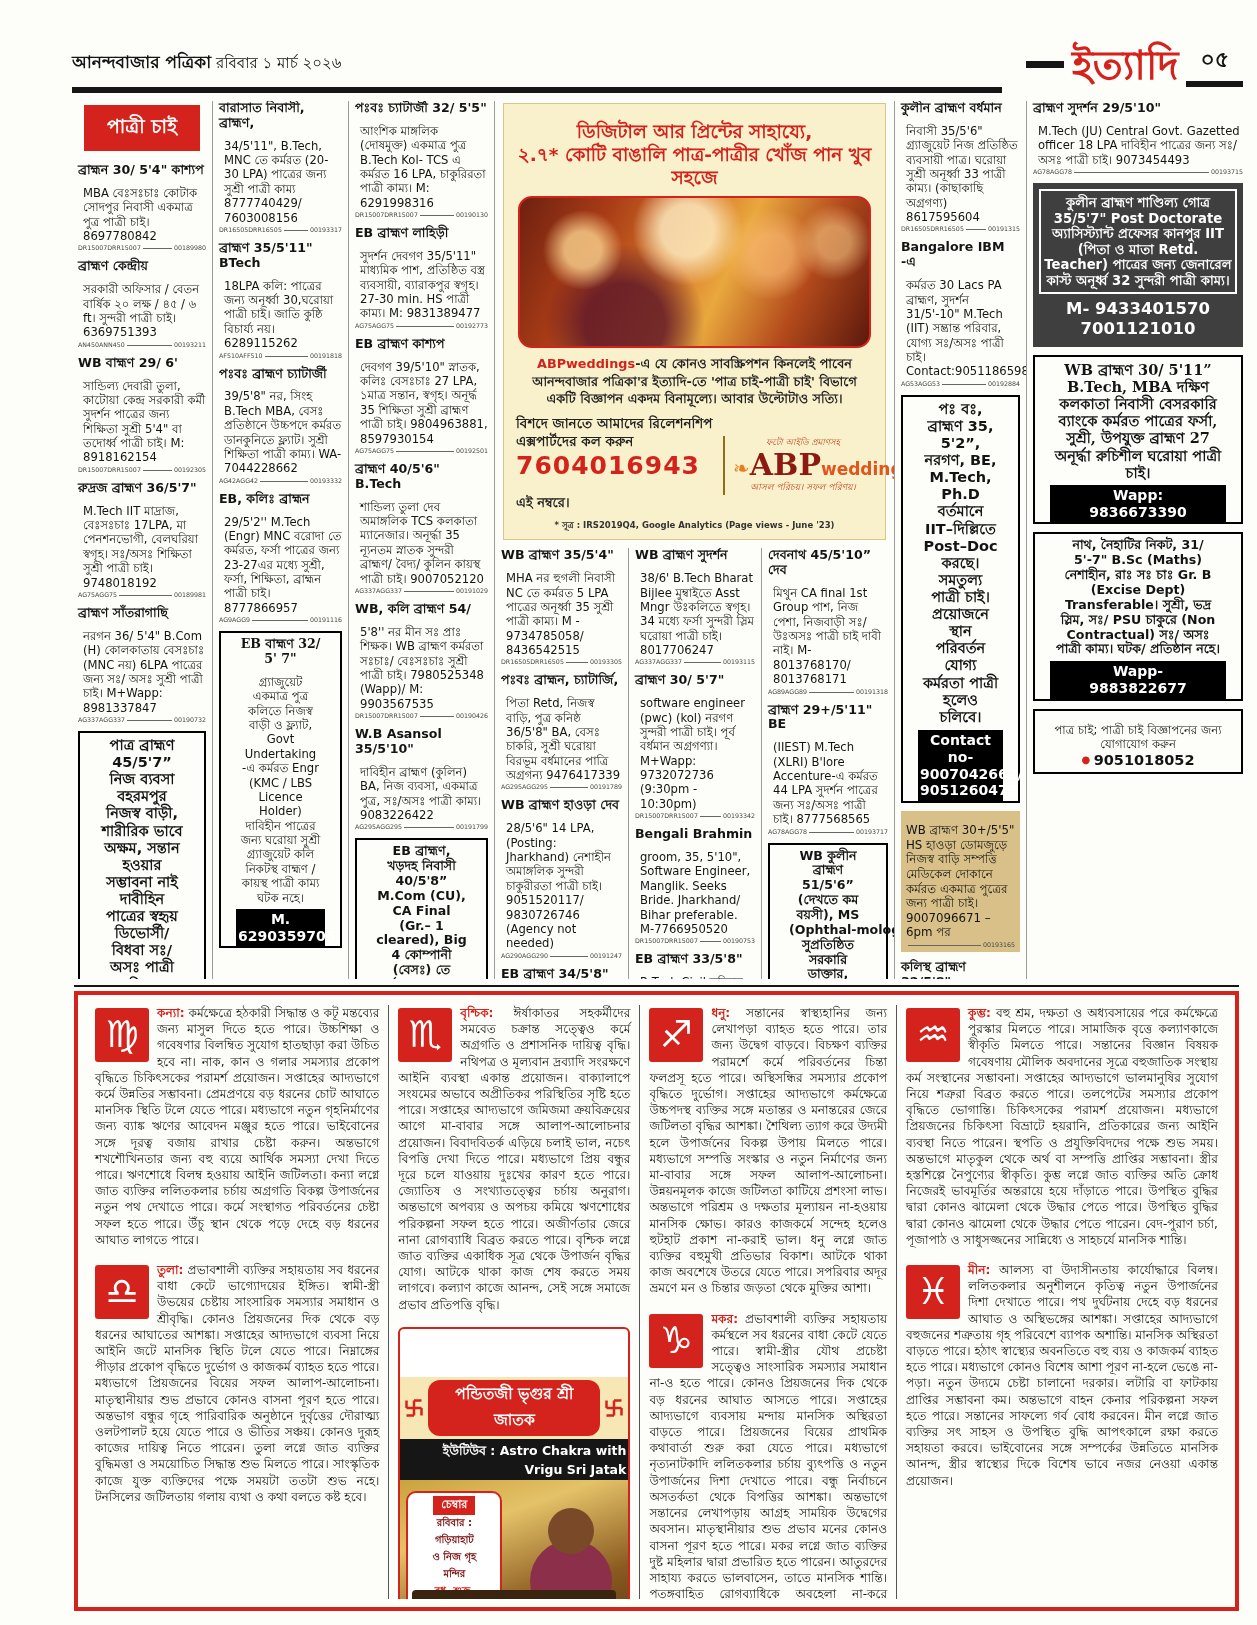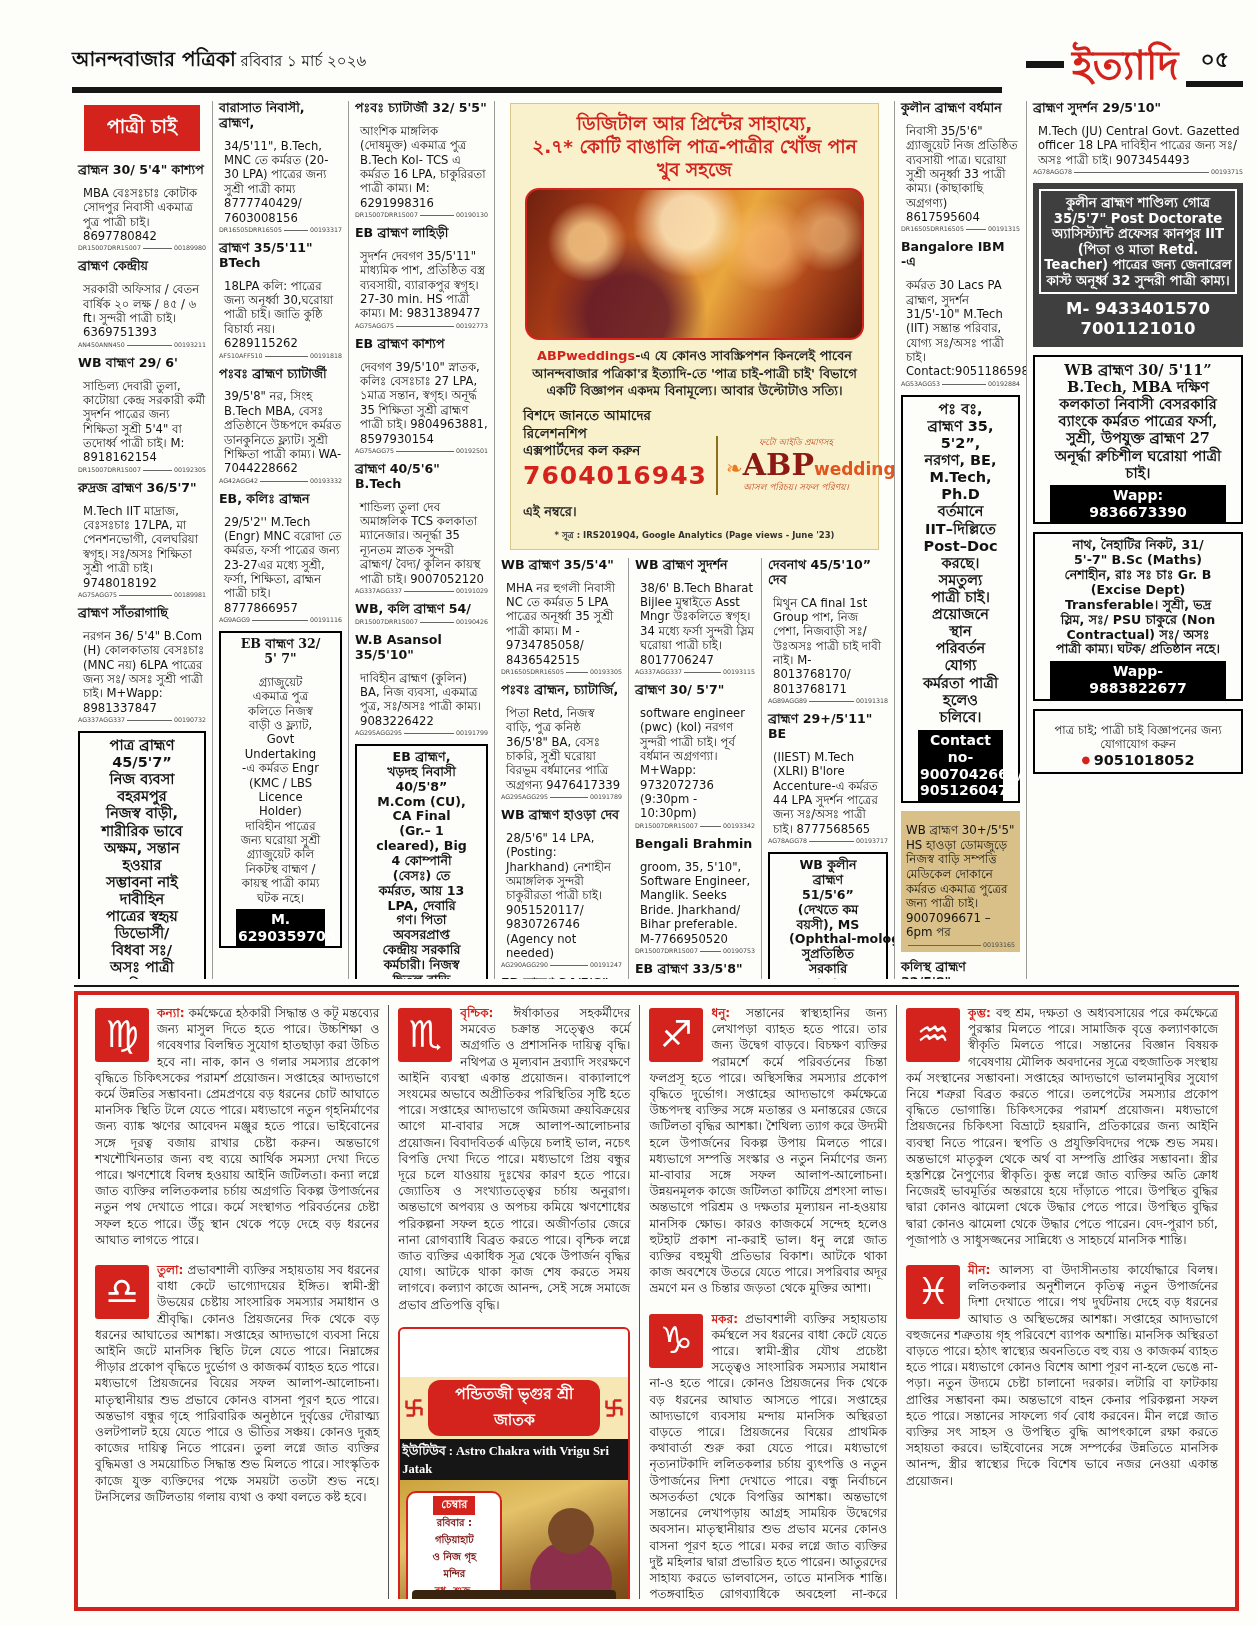--- a/index.html
+++ b/index.html
@@ -2,21 +2,21 @@
 <html><head>
 <meta charset="utf-8">
 <style>
   * { margin:0; padding:0; box-sizing:border-box; }
   body { background:#e8e8e4; font-family:"DejaVu Sans","Liberation Sans",sans-serif; color:#141414; }
   .page { width:1257px; height:1625px; background:#fdfdfa; margin:0 auto; position:relative; padding:42px 8px 0 72px; overflow:hidden; }
 
   
   .hdr { display:flex; align-items:flex-end; justify-content:space-between; padding-right:6px; }
   .masthead { font-size:15px; padding-bottom:10px; }
-  .masthead b { font-size:20px; }
+  .masthead b { font-size:17px; }
   .hdr-right { display:flex; align-items:center; gap:8px; }
   .hdr-bar { width:38px; height:7px; background:#161616; }
   .section-title { color:#d3231c; font-weight:bold; font-size:40px; line-height:.9; }
   .page-no { font-size:22px; font-weight:bold; border-bottom:6px solid #161616; padding:0 14px 2px; }
   .head-rule { height:6px; background:#161616; margin:0 6px 8px 0; width:930px; }
 
   
   .classifieds { display:flex; height:878px; overflow:hidden; }
   .col { padding:0 6px; overflow:hidden; border-left:1px solid #9a9a96; }
   .col:first-child { border-left:none; }
@@ -45,21 +45,21 @@
   .ad.boxed .ad-note { margin:0 -4px -4px; }
   .ad.tan { background:#d8c088; padding:4px 5px; }
   .ad.tan .ad-b { padding-left:0; font-size:11.8px; }
   .ad.dark { background:#3f3f3f; color:#fff; padding:6px; text-align:center; }
   .ad.dark .ad-t { border:2px solid #fff; padding:4px 3px; font-size:13.2px; }
   .ad.dark .ad-band { background:none; font-size:16.5px; margin-top:3px; }
   .ad-p { font-weight:bold; font-size:14.5px; text-align:center; }
   .ad-p::before { content:"● "; color:#d3231c; font-size:10px; vertical-align:2px; }
 
   
-  .abp { background:#f9f1cb; border:1px solid #d8c58c; padding:8px 12px 6px; text-align:center; margin:2px 15px 8px; }
+  .abp { background:#f9f1cb; border:1px solid #d8c58c; padding:16px 12px 6px; text-align:center; margin:2px 8px 8px; }
   .abp-h { color:#d3231c; font-weight:bold; font-size:18.5px; line-height:1.25; }
   .abp-photo { height:152px; border:2px solid #d3231c; border-radius:14px; margin:7px 2px; position:relative; overflow:hidden;
     background:linear-gradient(115deg,#6e2010 0%,#a83c16 22%,#d97a2a 45%,#e9a83e 58%,#b34a1c 78%,#5c180c 100%); }
   .abp-photo::before { content:""; position:absolute; inset:0;
     background:radial-gradient(circle at 18% 35%, rgba(255,220,150,.75) 0 18px, transparent 40px),
                radial-gradient(circle at 48% 22%, rgba(255,240,200,.8) 0 26px, transparent 55px),
                radial-gradient(circle at 72% 38%, rgba(255,190,120,.6) 0 20px, transparent 46px),
                radial-gradient(circle at 90% 30%, rgba(255,220,150,.5) 0 16px, transparent 38px),
                radial-gradient(circle at 30% 85%, rgba(90,20,40,.8) 0 40px, transparent 80px); }
   .abp-body { font-weight:bold; font-size:12.8px; line-height:1.35; color:#222; padding:0 4px; }
@@ -84,21 +84,21 @@
   .h-entry { text-align:justify; font-size:12.1px; line-height:1.34; margin-bottom:14px; }
   .h-icon { float:left; width:54px; height:54px; background:#d3231c; color:#fff; border-radius:3px;
             display:flex; align-items:center; justify-content:center; font-size:37px; margin:3px 8px 2px 0; }
   .h-sign { color:#d3231c; font-weight:bold; }
 
   
   .pandit { border:2px solid #d3231c; border-radius:6px; overflow:hidden; background:#fff; }
   .pandit-head { display:flex; align-items:center; justify-content:space-between; background:#f6e7b5; padding:3px 4px;margin-top:48px; }
   .pandit-title { background:#d3231c; color:#fff; font-weight:bold; font-size:15.5px; border-radius:12px; padding:2px 10px; flex:1; text-align:center; margin:0 4px; }
   .swastika { width:20px; height:20px; }
-  .pandit-yt { background:#161616; color:#fff; font-weight:bold; font-size:12.5px; text-align:left; padding:3px 2px;font-family:Liberation Serif, serif; }
+  .pandit-yt { background:#161616; color:#fff; font-weight:bold; font-size:12.5px; text-align:right; padding:3px 2px; }
   .pandit-photo { height:158px; position:relative; background:linear-gradient(160deg,#caa23c 0%,#e4c268 30%,#8a5a20 70%,#5e3a12 100%); }
   .pandit-photo::before { content:""; position:absolute; right:34px; top:28px; width:46px; height:46px; border-radius:50%; background:#7a4a28; box-shadow:0 50px 0 18px #8c2f4a; }
   .pandit-photo::after { content:""; position:absolute; left:12px; bottom:8px; right:12px; height:40px; background:#3a2410; border-radius:4px 4px 0 0; }
   .chamber-card { position:absolute; left:6px; top:11px; width:96px; background:#fff; border:2px solid #d3231c; border-radius:10px; text-align:center; padding:3px 18px; font-size:10px; }
   .chamber-pill { background:#d3231c; color:#fff; font-weight:bold; display:inline-block; padding:0 8px; font-size:11px; }
   .ch-dark { color:#7a1010; font-weight:bold; }
   .ch-red { color:#d3231c; font-weight:bold; }
   .pandit-fb { background:#161616; color:#fff; font-weight:bold; font-size:11.5px; text-align:center; padding:3px 2px; }
 
   .sep-rule { height:2px; background:#161616; margin:6px 10px 4px 2px; }
@@ -256,20 +256,21 @@
             <div class="ad-t">ব্রাহ্মণ 40/5'6" B.Tech</div>
             <div class="ad-b">শান্ডিল্য তুলা দেব অমাঙ্গলিক TCS কলকাতা ম্যানেজার। অনূর্দ্ধা 35 ন্যূনতম স্নাতক সুন্দরী ব্রাহ্মণ/ বৈদ্য/ কুলিন কায়স্থ পাত্রী চাই। 9007052120</div>
             <div class="ad-code">
               <span>AG337AGG337</span>
               <span class="fill"></span>
               <span>00191029</span>
             </div>
           </div>
           <div class="ad">
             <div class="ad-t">WB, কলি ব্রাহ্মণ 54/</div>
+            <div class="ad-b">5'8'' নর মীন সঃ প্রাঃ শিক্ষক। WB ব্রাহ্মণ কর্মরতা সঃচাঃ/ বেঃসঃচাঃ সুশ্রী পাত্রী চাই। 7980525348 (Wapp)/ M: 9903567535</div>
             <div class="ad-code">
               <span>DR15007DRR15007</span>
               <span class="fill"></span>
               <span>00190426</span>
             </div>
           </div>
           <div class="ad">
             <div class="ad-t">W.B Asansol 35/5'10"</div>
             <div class="ad-b">দাবিহীন ব্রাহ্মণ (কুলিন) BA, নিজ ব্যবসা, একমাত্র পুত্র, সঃ/অসঃ পাত্রী কাম্য। 9083226422</div>
             <div class="ad-code">

